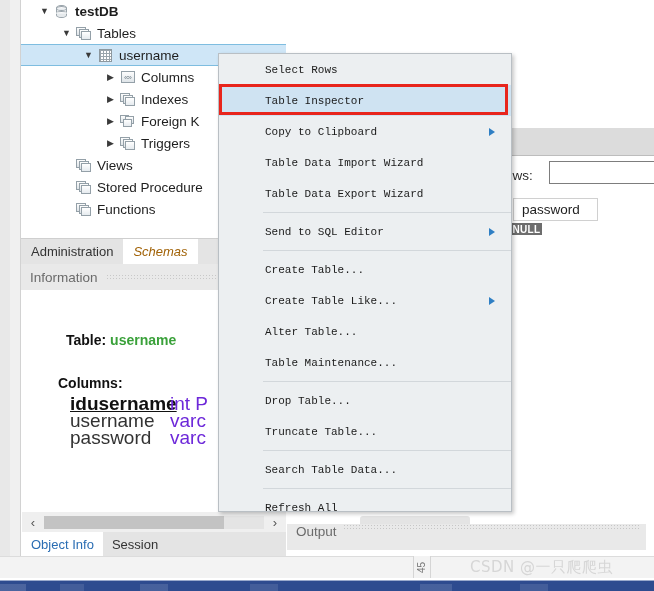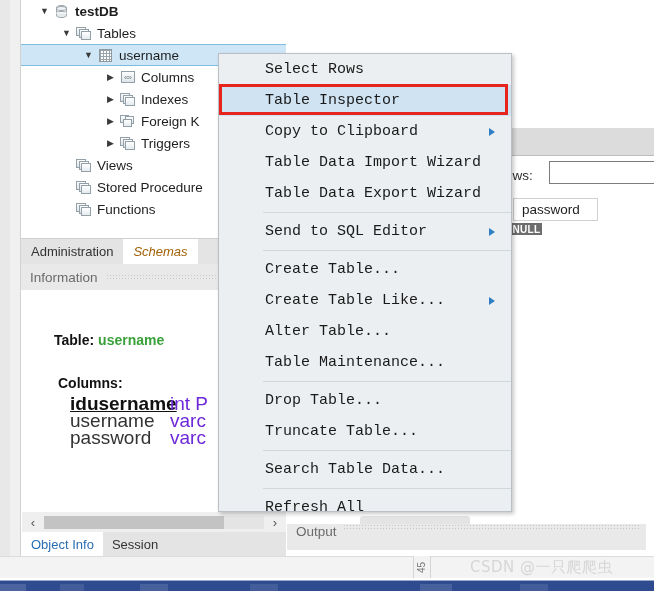--- a/index.html
+++ b/index.html
@@ -109,21 +109,21 @@
   .info-head-dots {
     flex: 1; height: 7px; margin: 0 8px 0 8px;
     background-image: radial-gradient(#c6c6c6 40%, transparent 42%);
     background-size: 3px 3px; opacity: .95;
   }
 
   .info-body {
     position: absolute; left: 30px; top: 302px; width: 256px; height: 210px;
     background: #ffffff; overflow: hidden;
   }
-  .info-table { position: absolute; left: 24px; top: 30px; font-size: 14px; }
+  .info-table { position: absolute; left: 36px; top: 30px; font-size: 14px; }
   .info-table b { color: #111; }
   .info-table .tname { color: #3aa13a; font-weight: bold; }
   .info-cols-title { position: absolute; left: 28px; top: 73px; font-size: 14px; font-weight: bold; color:#111; }
   .col-list { position: absolute; left: 40px; top: 93px; font-size: 19px; color: #333; }
   .col-row { display: flex; height: 17px; align-items: center; }
   .col-name { width: 100px; }
   .col-name.pk { font-weight: bold; text-decoration: underline; color:#111; }
   .col-type { color: #6d28d9; white-space: nowrap; }
 
   
@@ -184,21 +184,21 @@
   .ctx-menu {
     position: absolute; left: 218px; top: 53px; width: 294px; height: 459px;
     background: #eceff1;
     border: 1px solid #b9bfc4;
     box-shadow: 2px 2px 4px rgba(0,0,0,.22);
     overflow: hidden;
   }
   .mi {
     position: relative; height: 31px; display: flex; align-items: center;
     font-family: "Liberation Mono", "DejaVu Sans Mono", monospace;
-    font-size: 15px; color: #1a1a1a; padding-left: 46px; white-space: nowrap;
+    font-size: 11px; color: #1a1a1a; padding-left: 46px; white-space: nowrap;
   }
   .mi.highlight { background: #cfe3f2; }
   .mi .arrow {
     position: absolute; right: 16px; top: 50%; transform: translateY(-50%);
     width: 0; height: 0; border-left: 6px solid #2f7fc4;
     border-top: 4px solid transparent; border-bottom: 4px solid transparent;
   }
   .sep { height: 1px; margin: 3px 0 3px 44px; background: #d2d7db; }
 
   .red-box {

